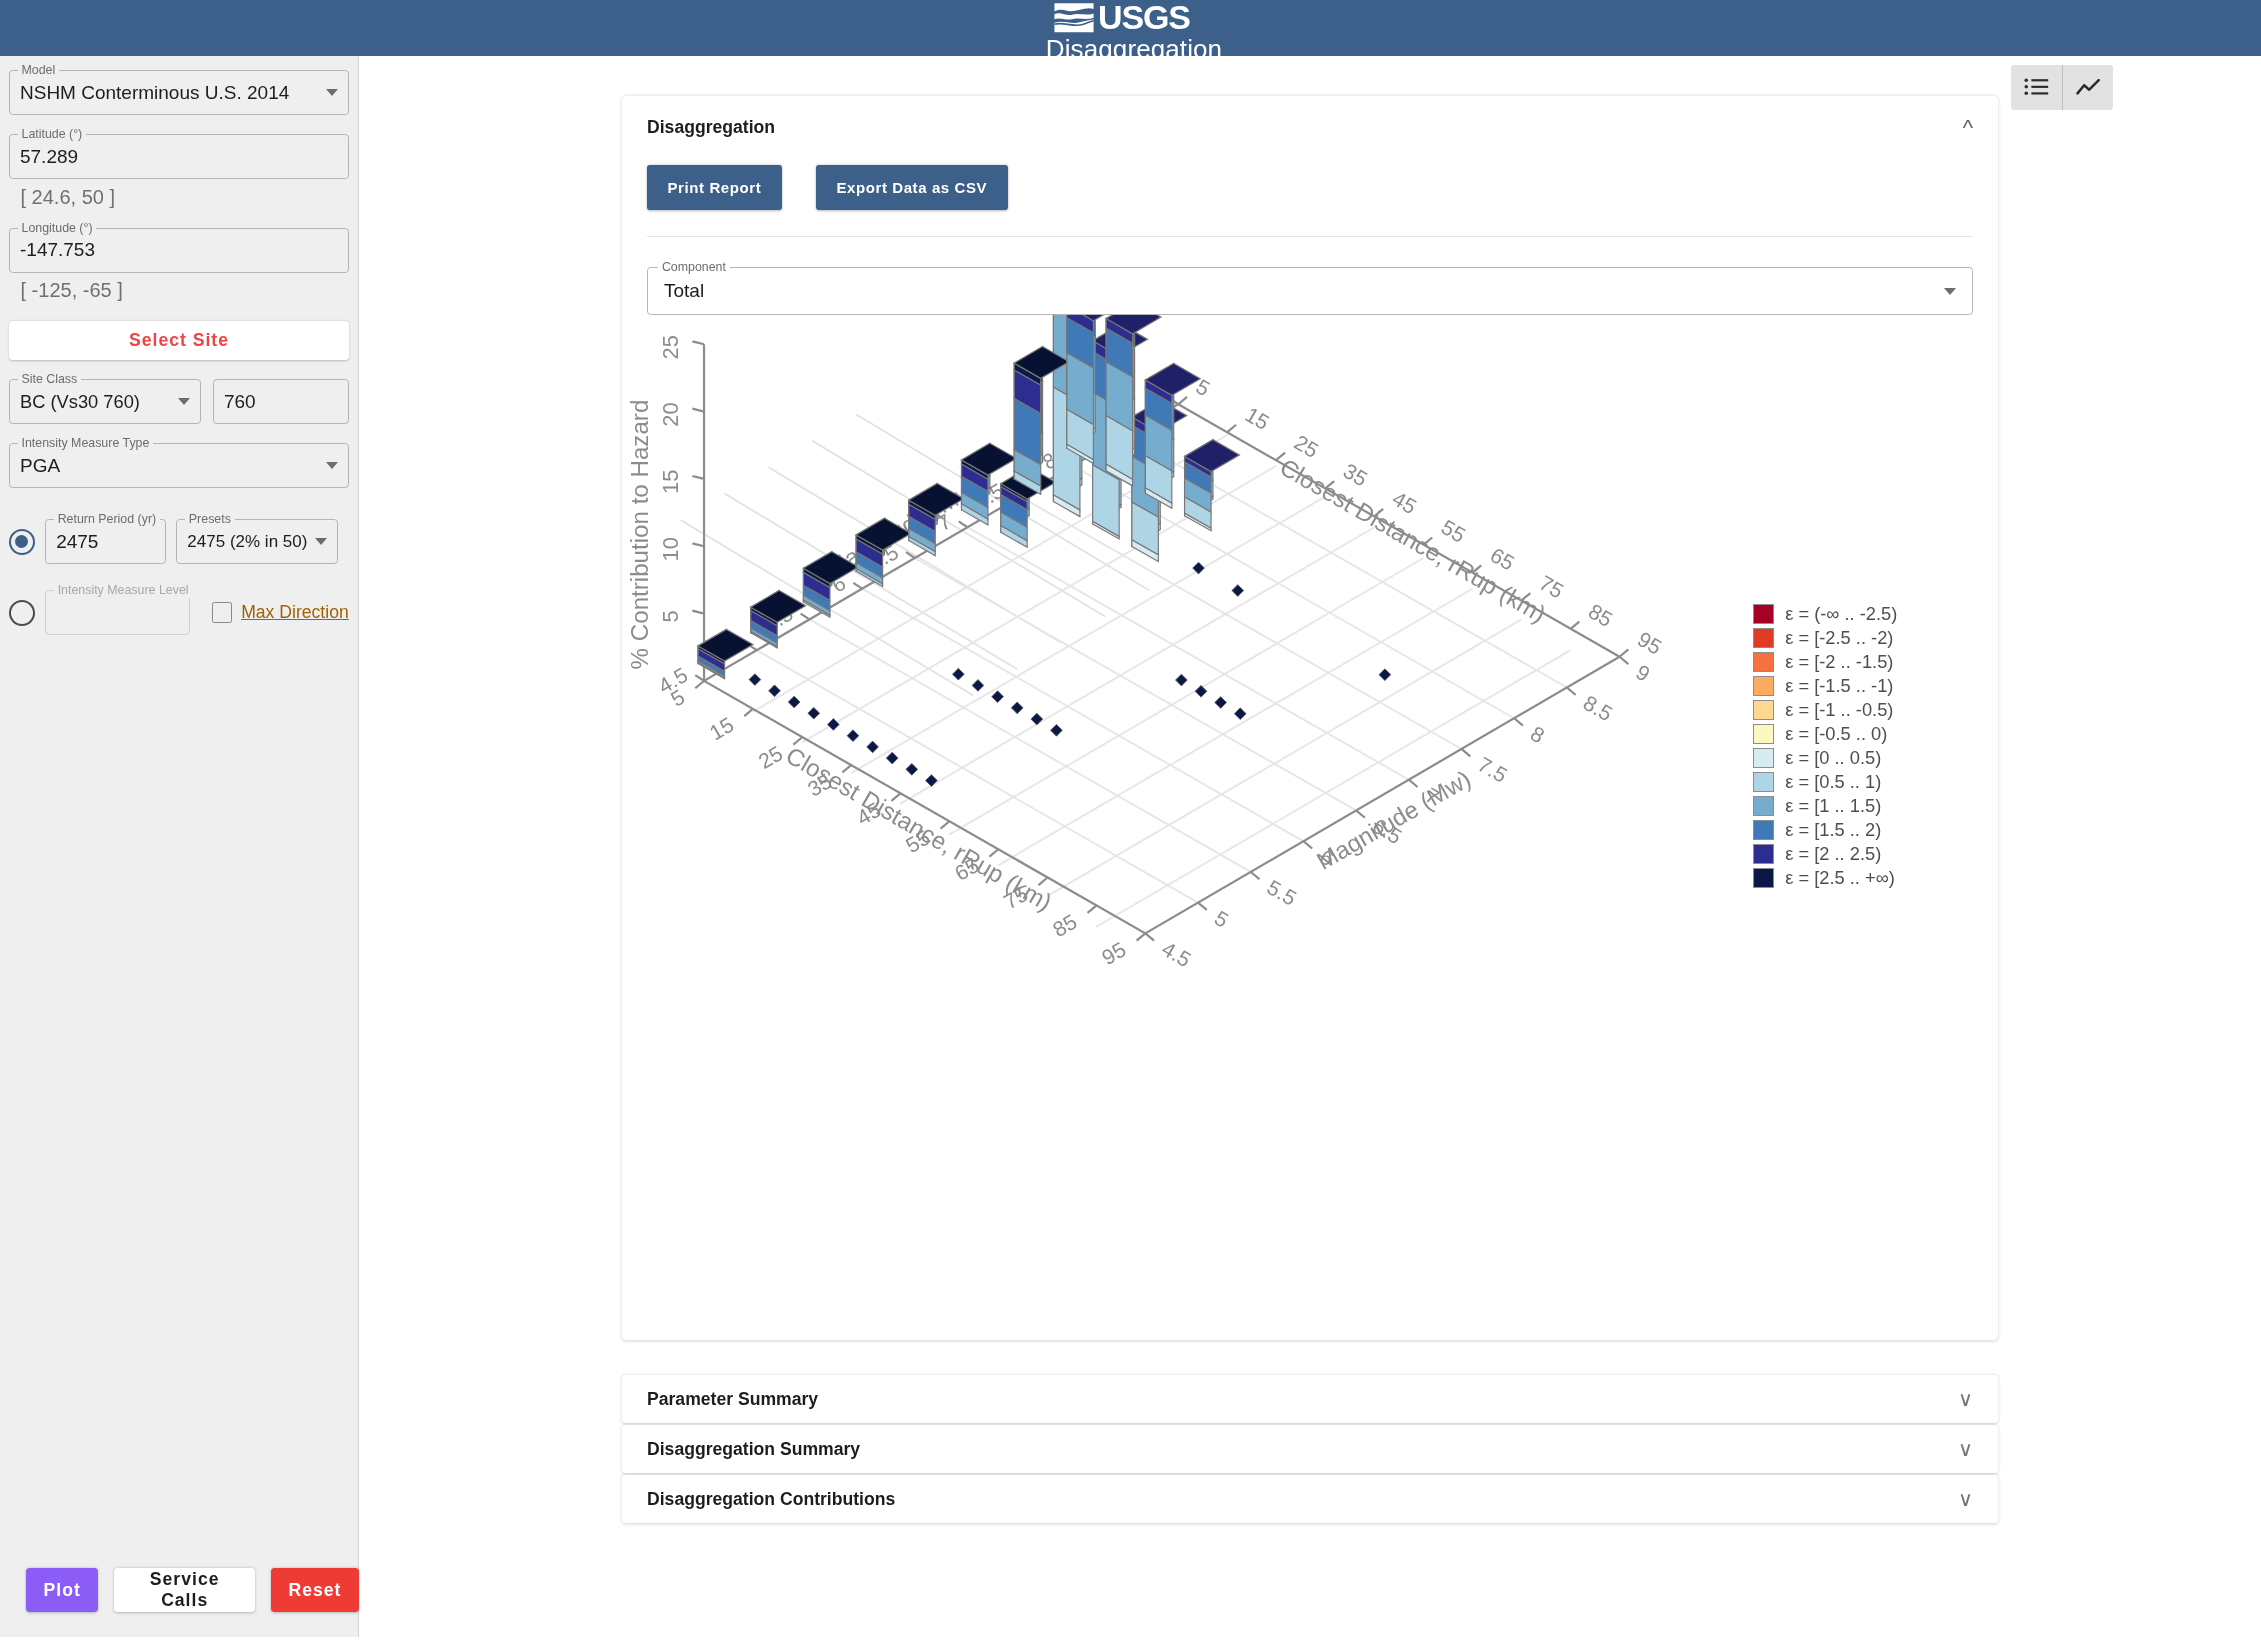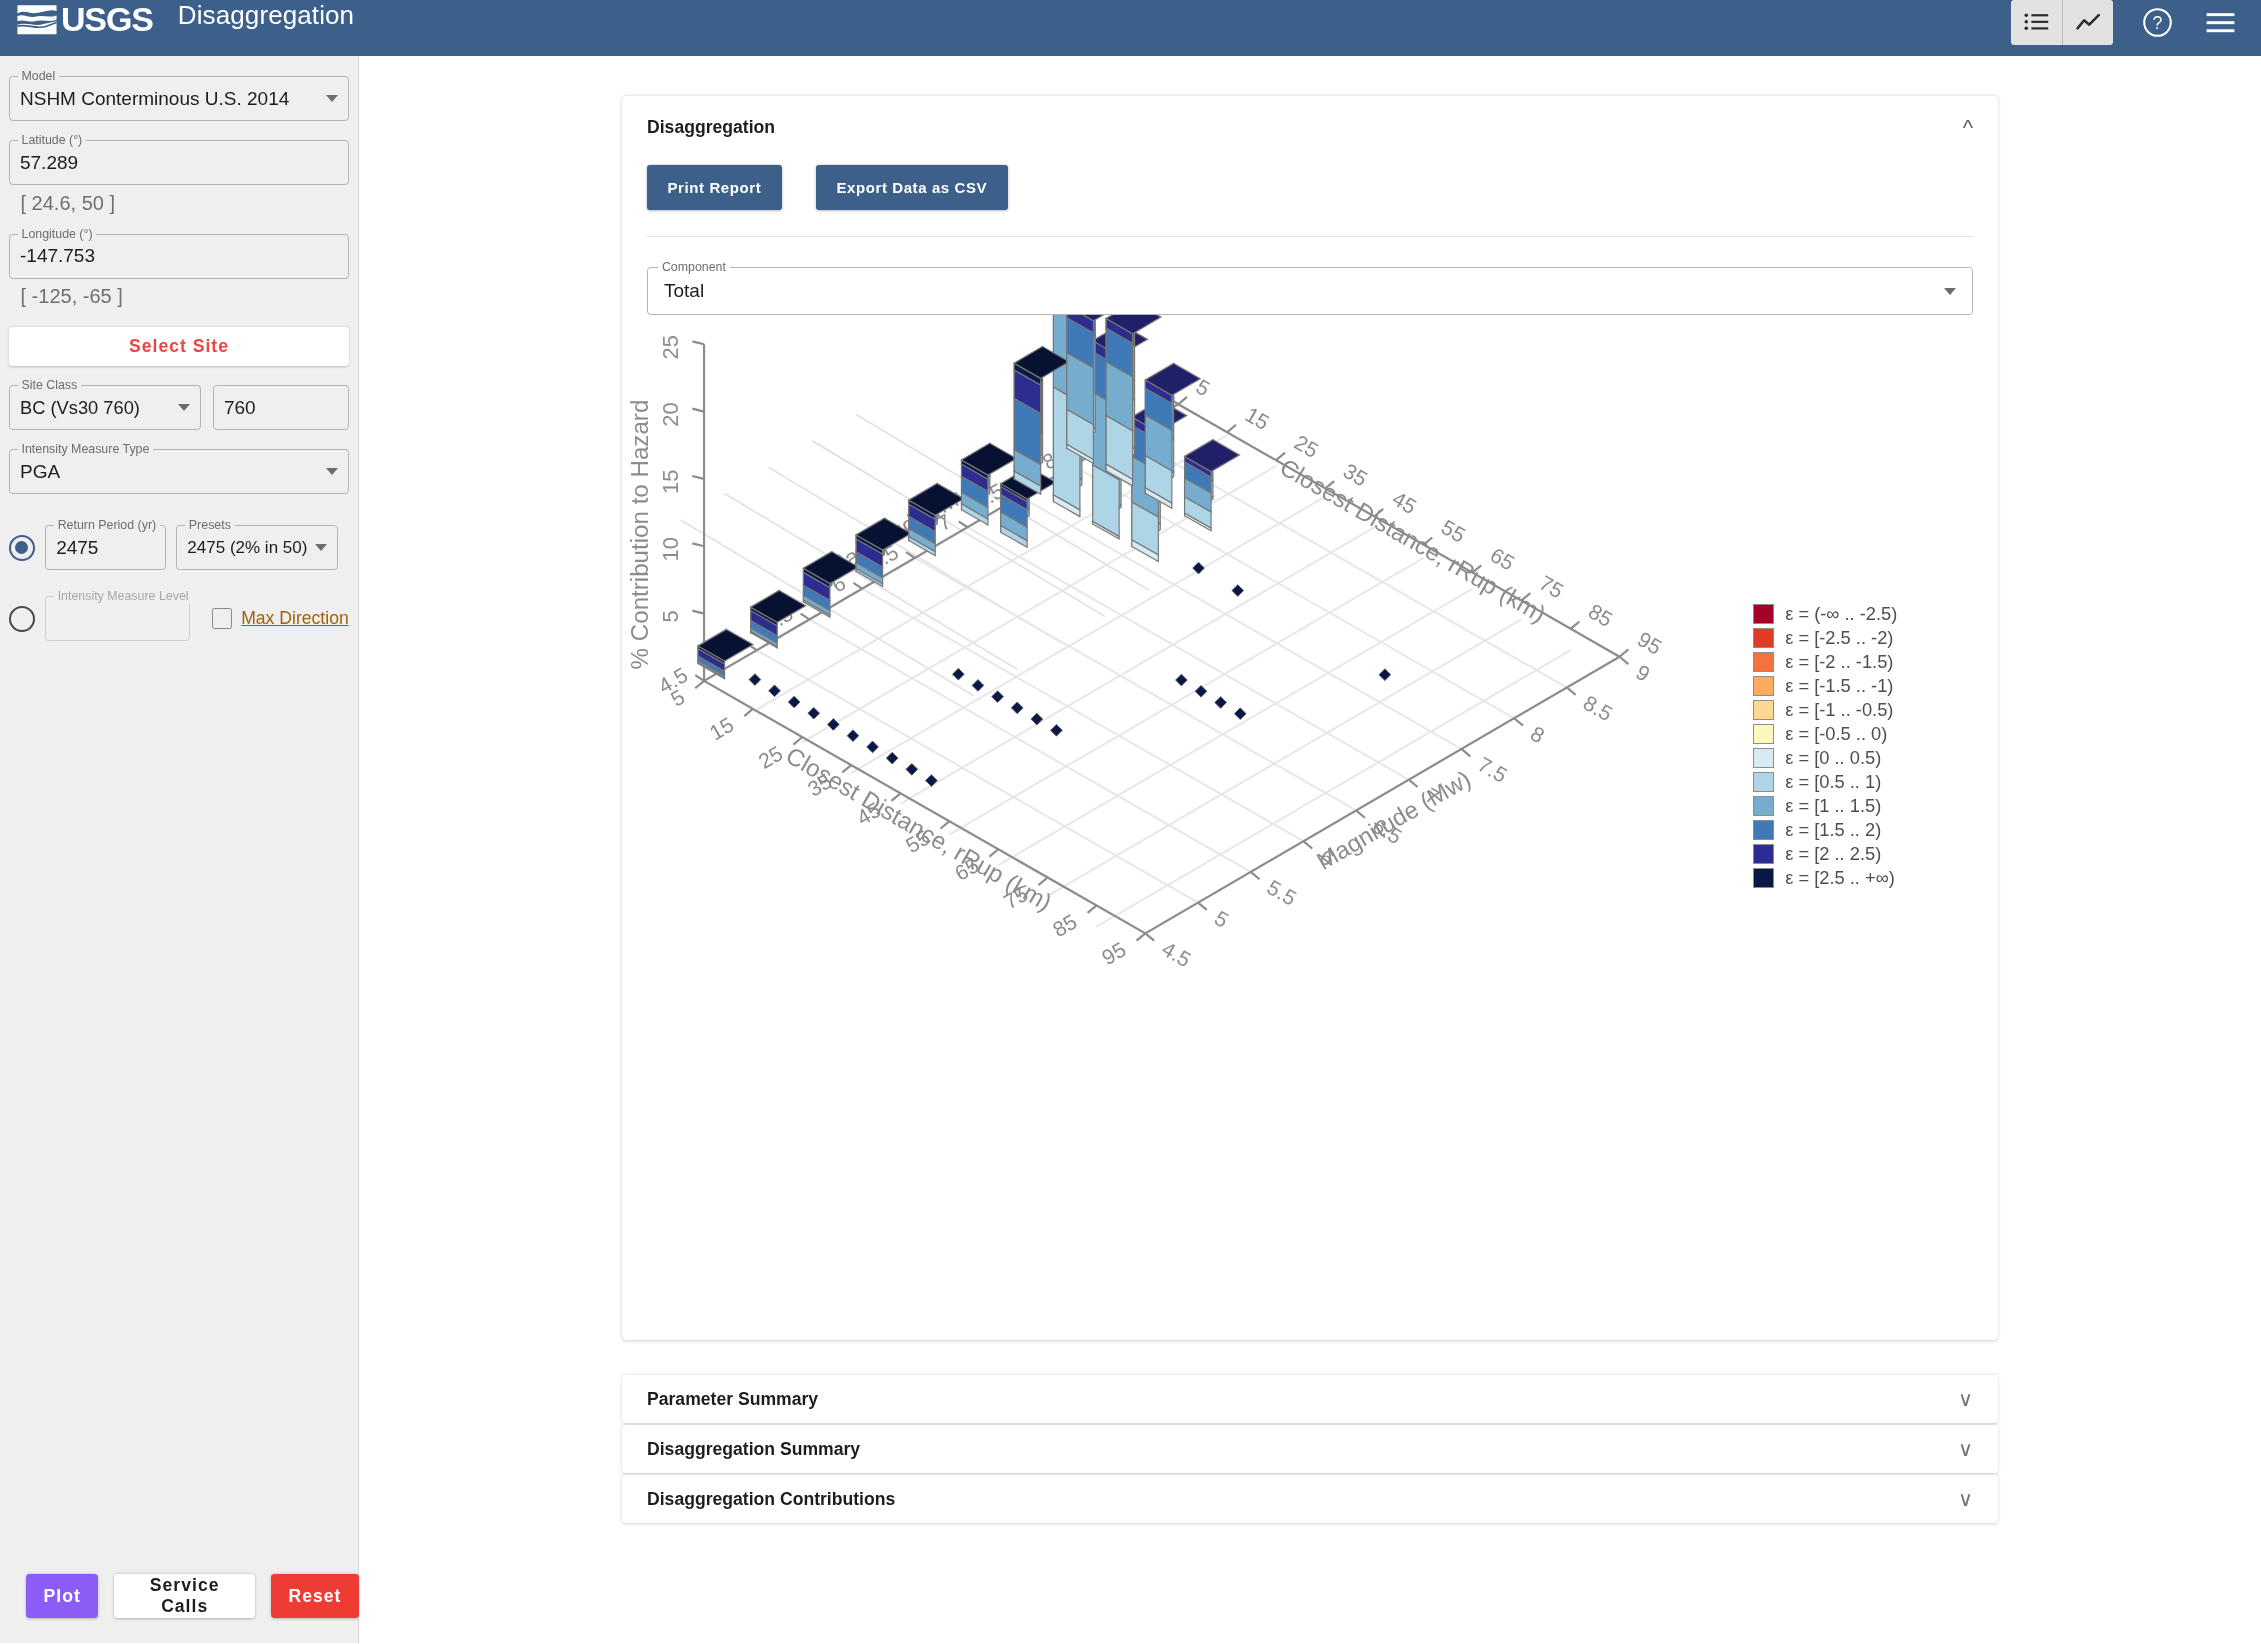--- a/index.html
+++ b/index.html
@@ -7,23 +7,23 @@
     width: 2261px; height: 1644px;
     font-family: "Liberation Sans", sans-serif;
     background: #ffffff;
     overflow: hidden;
   }
 
   
   .header {
     height: 56px; width: 100%;
     background: #3c6089;
-    display: flex; align-items: flex-start;
-    padding: 0 22px 0 16px;
-    position: relative; z-index: 50;
+    display: flex; align-items: center;
+    padding: 0 22px 0 4px;
+    position: relative; z-index: 50; flex-direction: column;
   }
   .usgs-logo { display: flex; align-items: center; height: 38px; }
   .usgs-wave { width: 42px; height: 34px; margin-right: 2.9px; }
   .usgs-word {
     color: #fff; font-weight: bold; font-size: 34px;
     letter-spacing: -1.1px; font-family: "Liberation Sans", sans-serif;
     line-height: 34px;
   }
   .header-title {
     color: #fff; font-size: 26px; font-weight: 400;
@@ -37,21 +37,21 @@
   .toggle-btn {
     width: 51px; height: 45px;
     display: flex; align-items: center; justify-content: center;
     background: #e2e2e2; cursor: pointer;
   }
   .toggle-btn + .toggle-btn { border-left: 0.7px solid #bdbdbd; }
   .icon-btn { width: 38px; height: 38px; display: flex; align-items: center; justify-content: center; cursor: pointer; }
 
   
   .sidebar {
-    position: absolute; left: 0; top: 54px;
+    position: absolute; left: 0; top: 48px;
     width: 359px; height: 1589px;
     background: #efefef;
     border-right: 0.7px solid #d4d4d4;
     padding: 22px 8.8px 0 8.8px;
   }
   .field-outline {
     position: relative;
     border: 0.7px solid #b4b4b4;
     border-radius: 3.7px;
     background: transparent;

